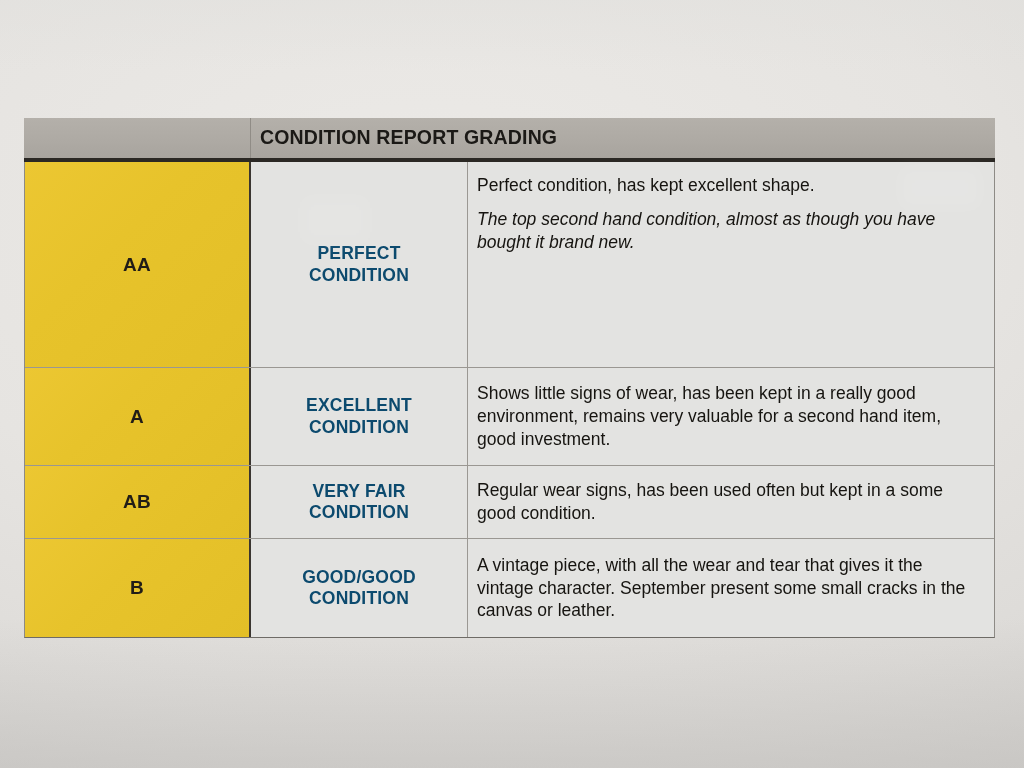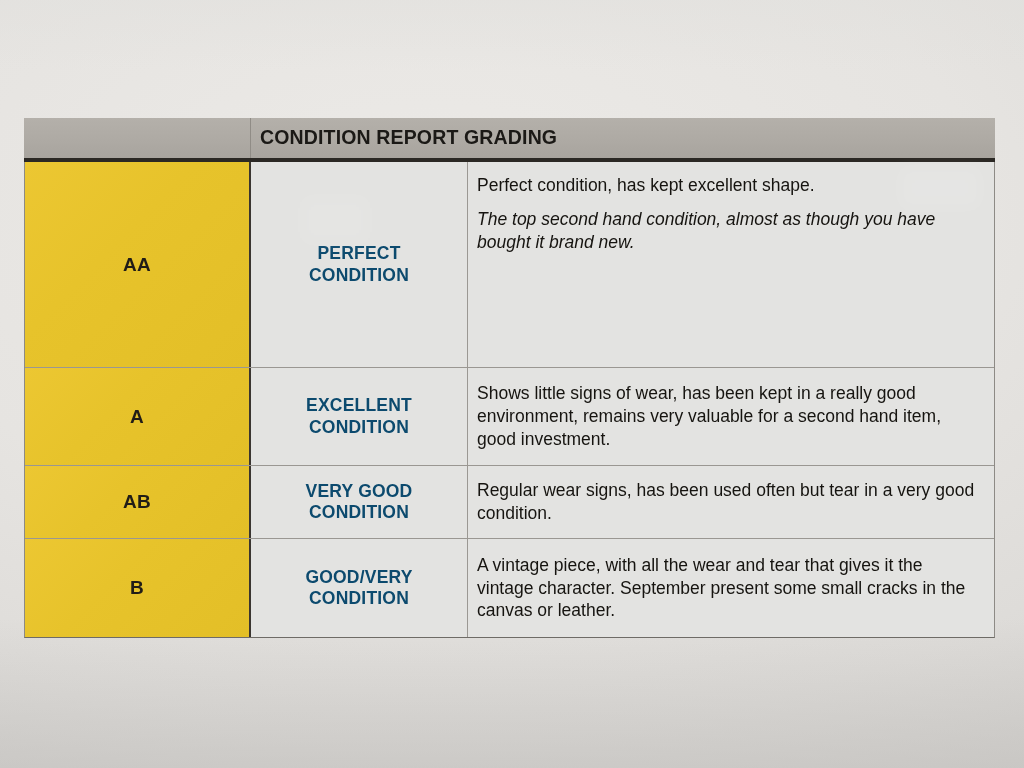--- a/index.html
+++ b/index.html
@@ -191,32 +191,32 @@
         <span>CONDITION</span>
       </div>
       <div class="cell-desc">
         <p>Shows little signs of wear, has been kept in a really good environment, remains very valuable for a second hand item, good investment.</p>
       </div>
     </div>
 
     <div class="grade-row" id="row-ab">
       <div class="cell-grade">AB</div>
       <div class="cell-title">
-        <span>VERY GOOD</span>
-        <span>CONDITION</span>
-      </div>
-      <div class="cell-desc">
-        <p>Regular wear signs, has been used often but tear in a very good condition.</p>
+        <span>VERY FAIR</span>
+        <span>CONDITION</span>
+      </div>
+      <div class="cell-desc">
+        <p>Regular wear signs, has been used often but kept in a some good condition.</p>
       </div>
     </div>
 
     <div class="grade-row" id="row-b">
       <div class="cell-grade">B</div>
       <div class="cell-title">
-        <span>GOOD/VERY</span>
+        <span>GOOD/GOOD</span>
         <span>CONDITION</span>
       </div>
       <div class="cell-desc">
         <p>A vintage piece, with all the wear and tear that gives it the vintage character. September present some small cracks in the canvas or leather.</p>
       </div>
     </div>
 
   </div>
 </div>
 

